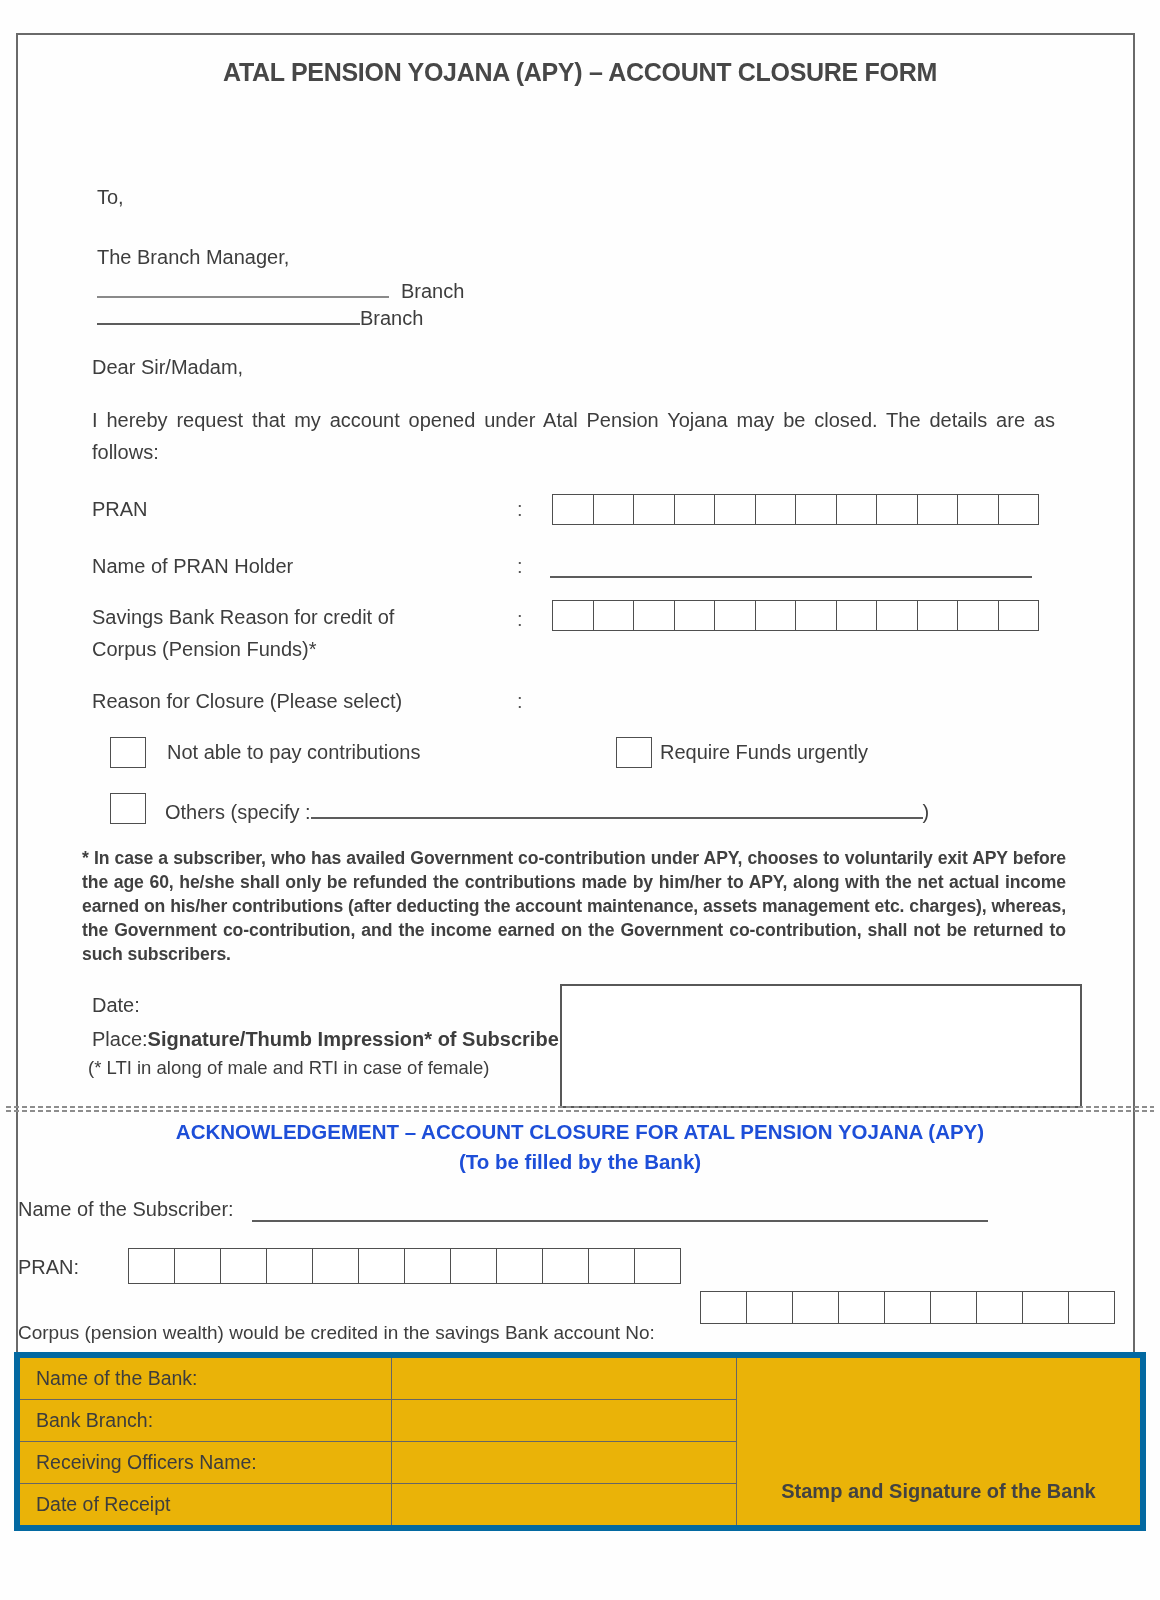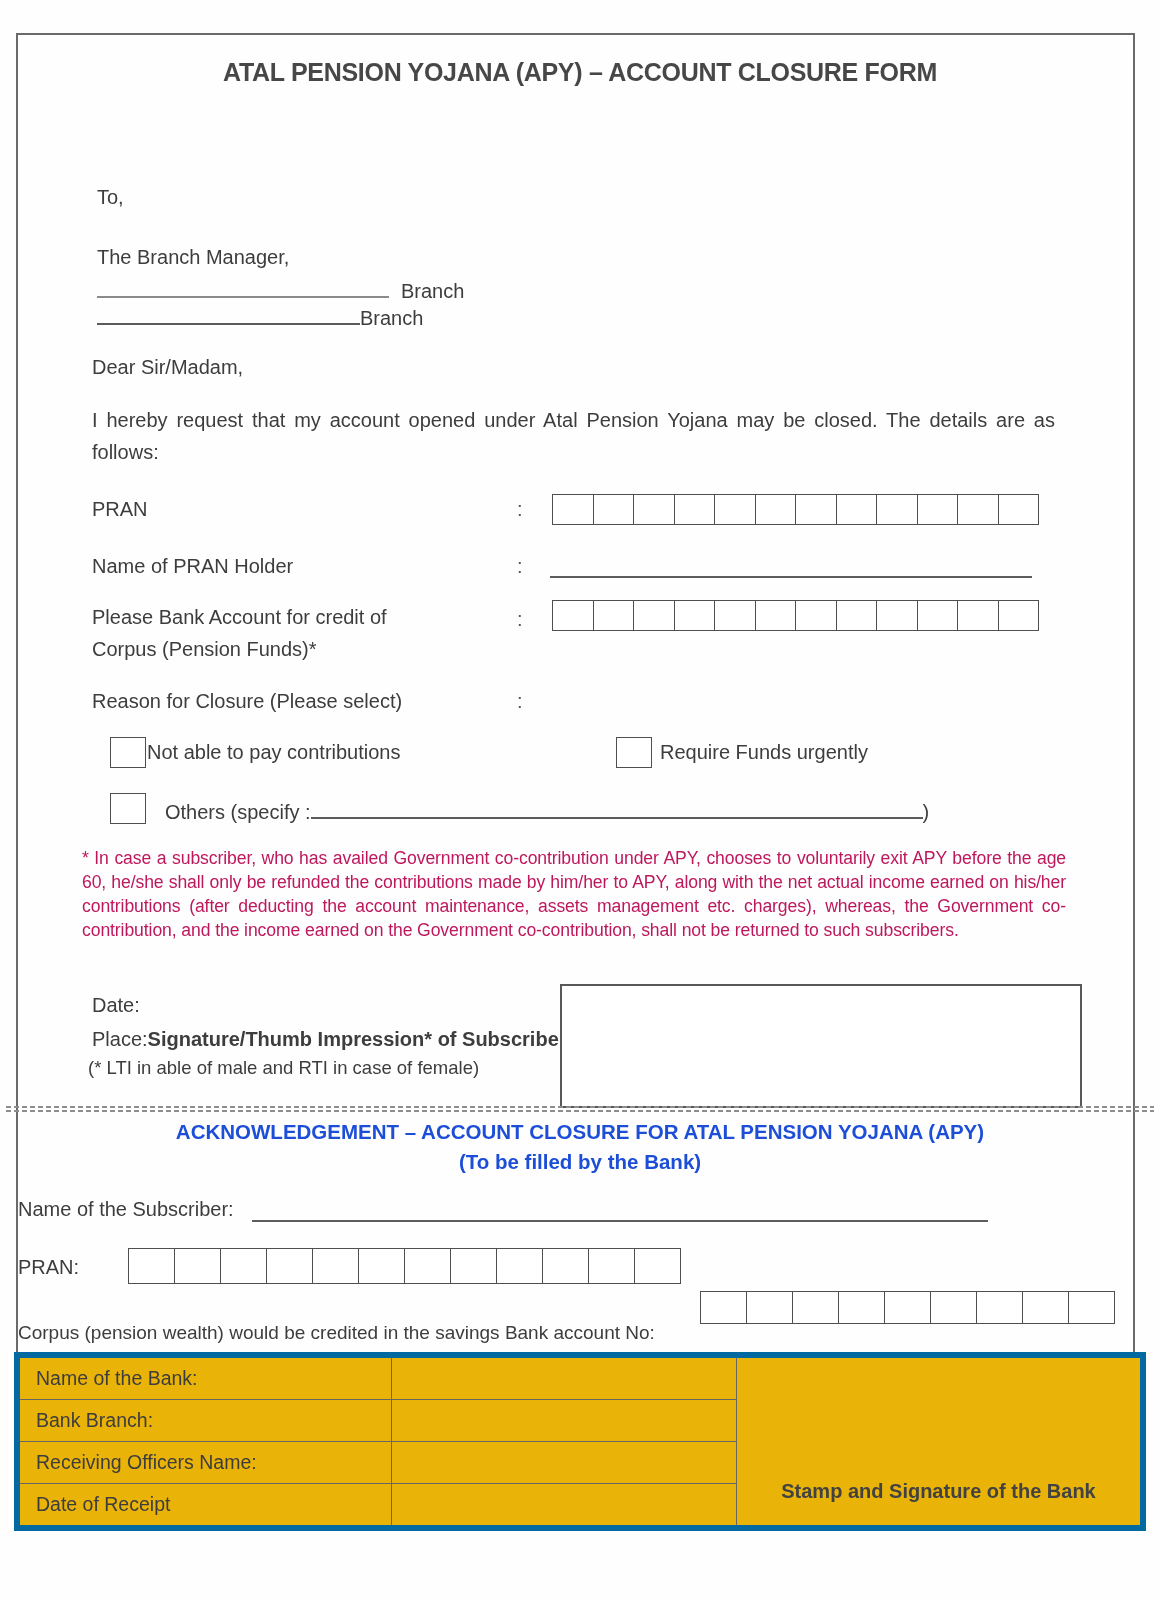--- a/index.html
+++ b/index.html
@@ -20,21 +20,21 @@
   .uline{display:inline-block; border-bottom:2px solid #8a8a8a; height:20px; vertical-align:baseline;}
   .uline.dark{border-bottom:2.5px solid #5c5c5c;}
   .boxrow{display:flex; border:1.8px solid #4f4f4f; background:#fff; width:max-content;}
   .boxrow .cell{border-right:1.6px solid #4f4f4f;}
   .boxrow .cell:last-child{border-right:none;}
   .cells-sm .cell{width:39.5px; height:29px;}
   .cells-md .cell{width:45px; height:34px;}
   .cells-lg .cell{width:45px; height:31px;}
   .checkbox{border:1.8px solid #4f4f4f; width:34px; height:29px; background:#fff;}
   .colon{font-size:20px; color:#555;}
-  .footnote{font-size:17.6px; font-weight:normal; line-height:1.37; color:#be185d; letter-spacing:-0.1px;}
+  .footnote{font-size:17.6px; font-weight:bold; line-height:1.37; color:#404040; letter-spacing:-0.1px;}
   .sigbox{border:2px solid #585858; background:#fff;}
   .dashline{height:2px; background:repeating-linear-gradient(90deg,#8d8d8d 0 5px, transparent 5px 8px);}
   .ack-title{width:100%; text-align:center; font-weight:bold; font-size:20.5px; color:#1d4ed8;}
   .btable{border:6px solid #0369a1; display:grid; grid-template-columns:372px 345px auto; background:#eab308;}
   .btable .lbl{border-bottom:1.6px solid #666; border-right:1.6px solid #666; font-size:19.5px; padding-left:16px; display:flex; align-items:center; height:41px;}
   .btable .val{border-bottom:1.6px solid #666; border-right:1.6px solid #666; height:41px;}
   .btable .lbl.last,.btable .val.last{border-bottom:none;}
   .btable .stamp{grid-row:1 / span 4; grid-column:3; display:flex; align-items:flex-end; justify-content:center; padding-bottom:22px; font-size:20px; font-weight:bold; color:#424242;}
 </style>
 </head>
@@ -72,21 +72,21 @@
       <div class="cell"></div>
       <div class="cell"></div>
       <div class="cell"></div>
       <div class="cell"></div>
     </div>
 
   <div class="abs t20" style="left:92px; top:555px;">Name of PRAN Holder</div>
   <div class="abs colon" style="left:517px; top:555px;">:</div>
   <div class="abs uline dark" style="left:550px; top:556px; width:482px;"></div>
 
-  <div class="abs t20" style="left:92px; top:606px;">Please Bank Account for credit of</div>
+  <div class="abs t20" style="left:92px; top:606px;">Savings Bank Reason for credit of</div>
   <div class="abs t20" style="left:92px; top:638px;">Corpus (Pension Funds)*</div>
   <div class="abs colon" style="left:517px; top:608px;">:</div>
   <div class="abs boxrow cells-sm" style="left:552px; top:600px;">
       <div class="cell"></div>
       <div class="cell"></div>
       <div class="cell"></div>
       <div class="cell"></div>
       <div class="cell"></div>
       <div class="cell"></div>
       <div class="cell"></div>
@@ -94,36 +94,36 @@
       <div class="cell"></div>
       <div class="cell"></div>
       <div class="cell"></div>
       <div class="cell"></div>
     </div>
 
   <div class="abs t20" style="left:92px; top:690px;">Reason for Closure (Please select)</div>
   <div class="abs colon" style="left:517px; top:690px;">:</div>
 
   <div class="abs checkbox" style="left:110px; top:737px;"></div>
-  <div class="abs t20" style="left:147px; top:741px;">Not able to pay contributions</div>
+  <div class="abs t20" style="left:167px; top:741px;">Not able to pay contributions</div>
   <div class="abs checkbox" style="left:616px; top:737px;"></div>
   <div class="abs t20" style="left:660px; top:741px;">Require Funds urgently</div>
 
   <div class="abs checkbox" style="left:110px; top:793px;"></div>
   <div class="abs t20" style="left:165px; top:797px; white-space:nowrap;">
     <span>Others (specify :</span><span class="uline dark" style="width:612px;"></span><span>)</span>
   </div>
 
   <div class="abs footnote justify" style="left:82px; top:846px; width:984px;">* In case a subscriber, who has availed Government co-contribution under APY, chooses to voluntarily exit APY before the age 60, he/she shall only be refunded the contributions made by him/her to APY, along with the net actual income earned on his/her contributions (after deducting the account maintenance, assets management etc. charges), whereas, the Government co-contribution, and the income earned on the Government co-contribution, shall not be returned to such subscribers.</div>
 
   <div class="abs t20" style="left:92px; top:994px;">Date:</div>
   <div class="abs t20" style="left:92px; top:1028px; white-space:nowrap;">
     <span>Place:</span><span class="bold">Signature/Thumb Impression* of Subscriber</span>
   </div>
-  <div class="abs" style="left:88px; top:1057px; font-size:18.5px;">(* LTI in able of male and RTI in case of female)</div>
+  <div class="abs" style="left:88px; top:1057px; font-size:18.5px;">(* LTI in along of male and RTI in case of female)</div>
   <div class="abs sigbox" style="left:560px; top:984px; width:518px; height:120px;"></div>
 
   <div class="abs" style="left:6px; top:1106px; width:1148px;">
     <div class="dashline" style="margin-bottom:2px;"></div>
     <div class="dashline"></div>
   </div>
 
   <div class="abs ack-title" style="top:1120px;">ACKNOWLEDGEMENT – ACCOUNT CLOSURE FOR ATAL PENSION YOJANA (APY)</div>
   <div class="abs ack-title" style="top:1150px;">(To be filled by the Bank)</div>
 

